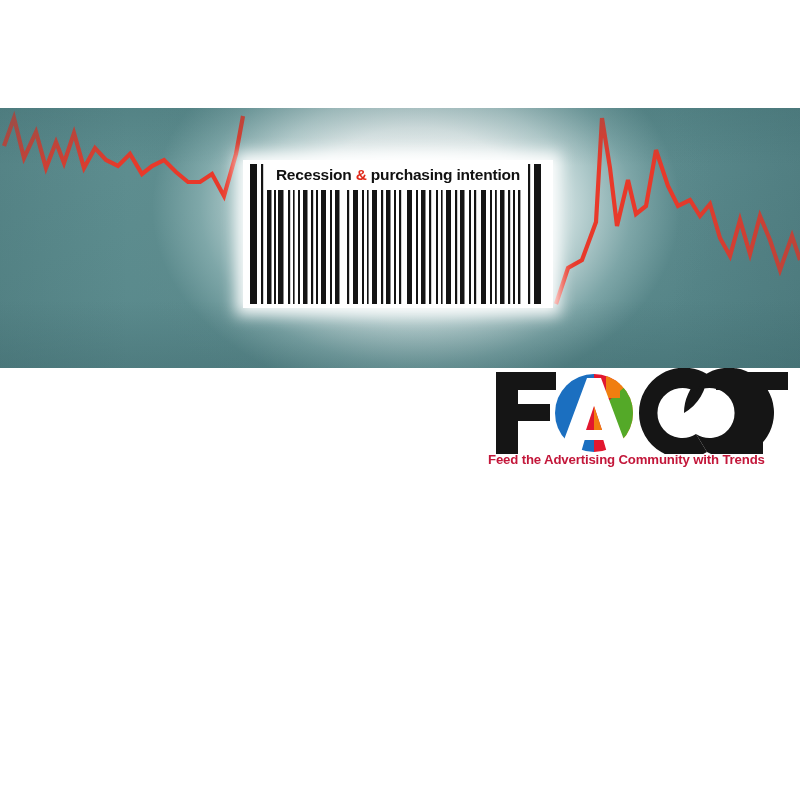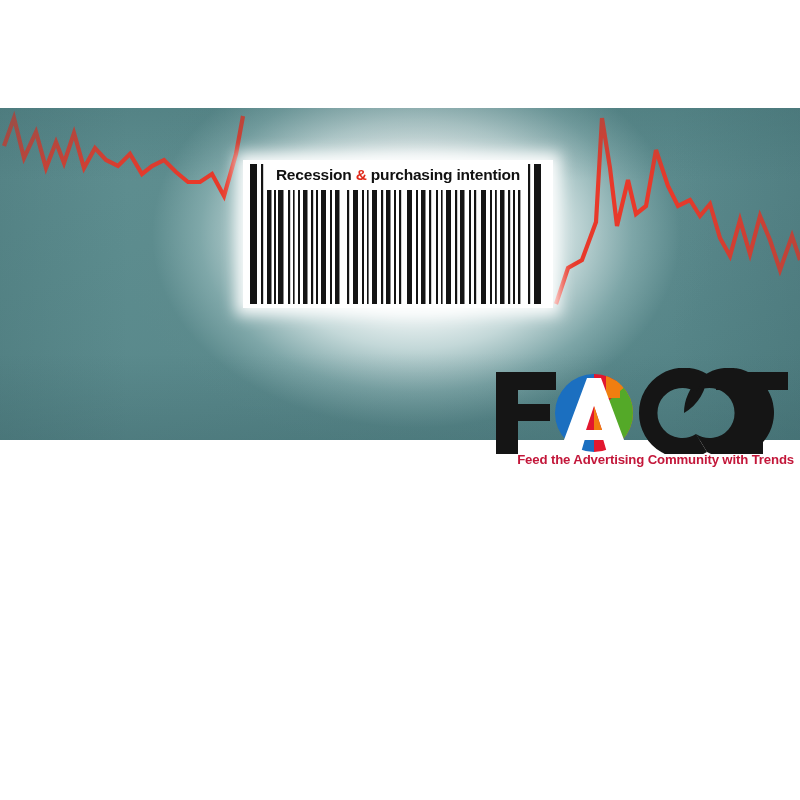--- a/index.html
+++ b/index.html
@@ -21,21 +21,21 @@
     inset: 0;
     background: #ffffff;
   }
 
   
   .hero {
     position: absolute;
     left: 0;
     top: 108px;
     width: 800px;
-    height: 332px;
+    height: 260px;
     overflow: hidden;
     background: #5b8b8d;
   }
   .hero-bg {
     position: absolute;
     inset: 0;
     background:
       radial-gradient(ellipse 300px 220px at 52% 38%,
         #ffffff 0%, #fdfefe 18%, #eef4f4 36%,
         rgba(214,230,230,0.85) 52%, rgba(150,186,187,0.6) 72%,
@@ -104,21 +104,21 @@
     left: 0;
     top: 0;
     width: 306px;
     height: 86px;
   }
   .logo-tagline {
     position: absolute;
     left: 0;
     top: 84px;
     width: 306px;
-    text-align: right;
+    text-align: left;
     font-family: "Liberation Sans", sans-serif;
     font-weight: bold;
     font-size: 13.2px;
     letter-spacing: -0.15px;
     color: #c3173a;
     white-space: nowrap;
   }
 
   
   .title-block {

